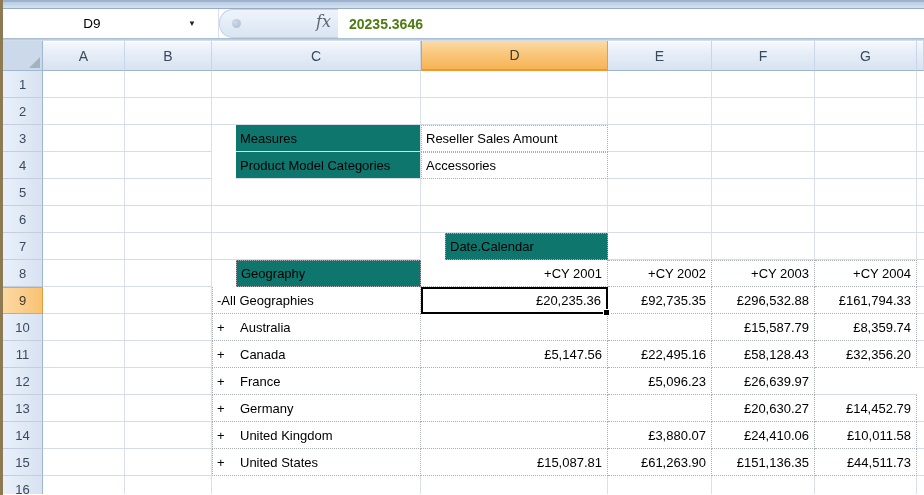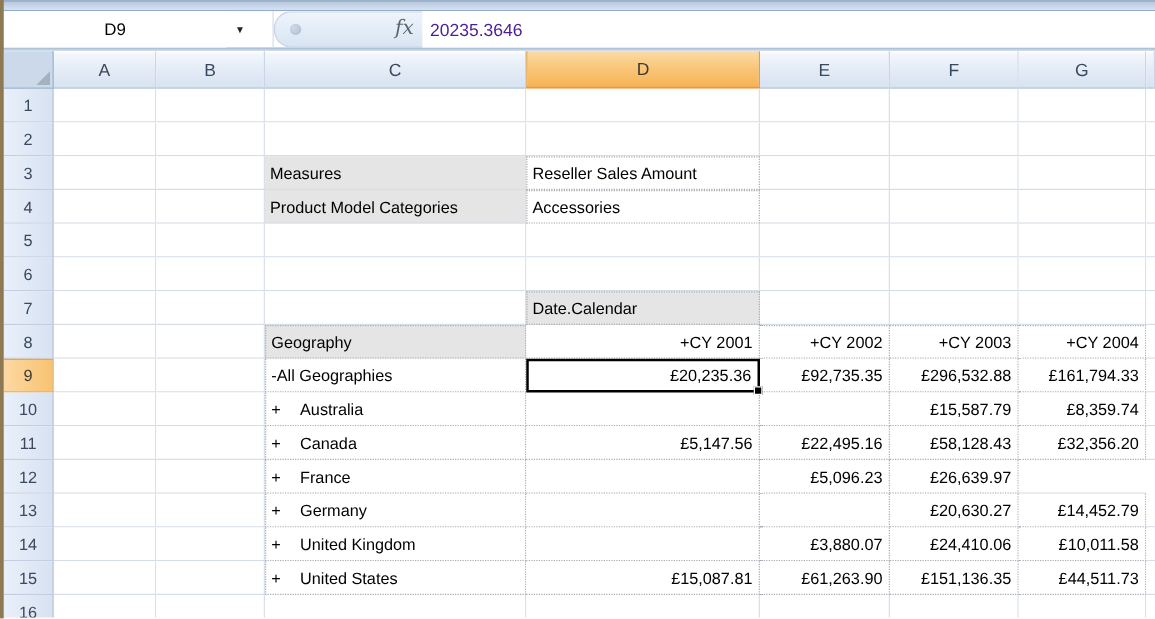--- a/index.html
+++ b/index.html
@@ -10,39 +10,39 @@
   .topstrip{height:9px;background:linear-gradient(#b9cbe2,#d5e2f1);border-bottom:1px solid #96abc6;box-sizing:border-box;border-top:2px solid #9db3cd;}
   
   .fbar{display:flex;height:29px;background:#fff;align-items:stretch;margin-left:3px;}
   .namebox-wrap{width:215px;position:relative;border-right:1px solid #d7e0ec;display:flex;align-items:center;}
   .namebox{width:178px;height:100%;border:none;outline:none;text-align:center;font-family:"Liberation Sans",sans-serif;font-size:13.5px;color:#000;background:#fff;padding:0;}
   .nb-arrow{width:22px;height:100%;display:flex;align-items:center;justify-content:center;font-size:8px;color:#222;cursor:default;}
   .pill{width:119px;background:linear-gradient(#eef4fb,#d9e5f3);border-radius:14px 0 0 14px;border:1px solid #c5d3e5;border-right:none;box-sizing:border-box;display:flex;align-items:center;position:relative;}
   .grip{width:9px;height:9px;border-radius:50%;background:radial-gradient(circle at 35% 35%,#cfdae8,#a9bace);margin-left:12px;}
   .fx{position:absolute;right:7px;top:2px;font-family:"DejaVu Serif",serif;font-style:italic;font-size:16px;color:#5c6672;cursor:pointer;}
   .fml-wrap{flex:1;display:flex;align-items:center;background:#fff;}
-  .fml{width:100%;height:100%;border:none;outline:none;font-family:"Liberation Sans",sans-serif;font-size:14px;font-weight:400;color:#4c1d95;padding:0 0 0 6px;background:#fff;}
+  .fml{width:100%;height:100%;border:none;outline:none;font-family:"Liberation Sans",sans-serif;font-size:14px;font-weight:700;color:#4d7c0f;padding:0 0 0 11px;background:#fff;}
   .fbar-sep{height:3px;background:linear-gradient(#9fb4cc,#dbe6f2);}
   
   .grid{margin-left:3px;}
   .ghead,.gr{display:grid;grid-template-columns:40px 82px 87px 209px 187px 104px 103px 102px 7px;}
   .ghead{height:30px;}
   .gr{height:27px;}
   .gr.cut{height:18px;overflow:hidden;}
   .gr.cut > div{height:27px;}
   .ch{background:linear-gradient(#f6f9fd,#e5edf7 45%,#d8e3f1);border-right:1px solid #c9d6e8;border-bottom:1px solid #9eb6ce;box-sizing:border-box;display:flex;align-items:center;justify-content:center;font-size:14px;color:#39495e;box-shadow:inset 0 1px 0 #fff;cursor:default;}
   .ch.selch{background:linear-gradient(#fcdba6,#f9c577 50%,#f6b456);border-left:1px solid #e0a048;border-right:1px solid #e0a048;border-bottom:2px solid #ef9735;color:#3d3a33;box-shadow:none;}
   .sa{background:#ccd9ea;border-right:1px solid #9eb6ce;border-bottom:1px solid #9eb6ce;position:relative;box-sizing:border-box;cursor:default;}
   .sa-tri{position:absolute;right:2px;bottom:2px;width:0;height:0;border-left:11px solid transparent;border-bottom:11px solid #a4b1bf;}
   .rh{background:linear-gradient(to right,#e9f0fa,#d8e2f1);border-right:1px solid #9eb6ce;border-bottom:1px solid #c3cfe0;box-sizing:border-box;display:flex;align-items:center;justify-content:center;font-size:13px;color:#39495e;cursor:default;}
   .rh.selrh{background:linear-gradient(to right,#fcd9a4,#f9c271);border-top:1px solid #e9a44c;border-bottom:1px solid #e9a44c;border-right:1px solid #dc9c44;color:#3d3a33;}
   .c{background:#fff;border-right:1px solid #d9e0ea;border-bottom:1px solid #d5dde8;box-sizing:border-box;display:flex;align-items:center;font-size:13px;color:#000;white-space:nowrap;overflow:hidden;padding:0 0 0 4px;cursor:cell;}
   .c.hx{border-right:none;}
   .num{justify-content:flex-end;padding:0 5px 0 0;}
-  .bf{background:#e5e5e5;}
+  .bf{background:#0f766e;margin-left:24px;}
   .pv{border-right:1px dotted #a9aeb5;border-bottom:1px dotted #a9aeb5;}
   .pv-l{border-left:1px dotted #a9aeb5;}
   .pv-t{border-top:1px dotted #a9aeb5;}
   .pvall{border:1px dotted #a9aeb5;}
   .selc{border:2px solid #000 !important;position:relative;overflow:visible;}
   .fillh{position:absolute;right:-4px;bottom:-4px;width:5px;height:5px;background:#000;border:1px solid #fff;z-index:3;}
   .pfx{display:inline-block;min-width:9px;margin-right:14px;}
   .pfx.tight{min-width:0;margin-right:0;}
 </style>
 </head>

